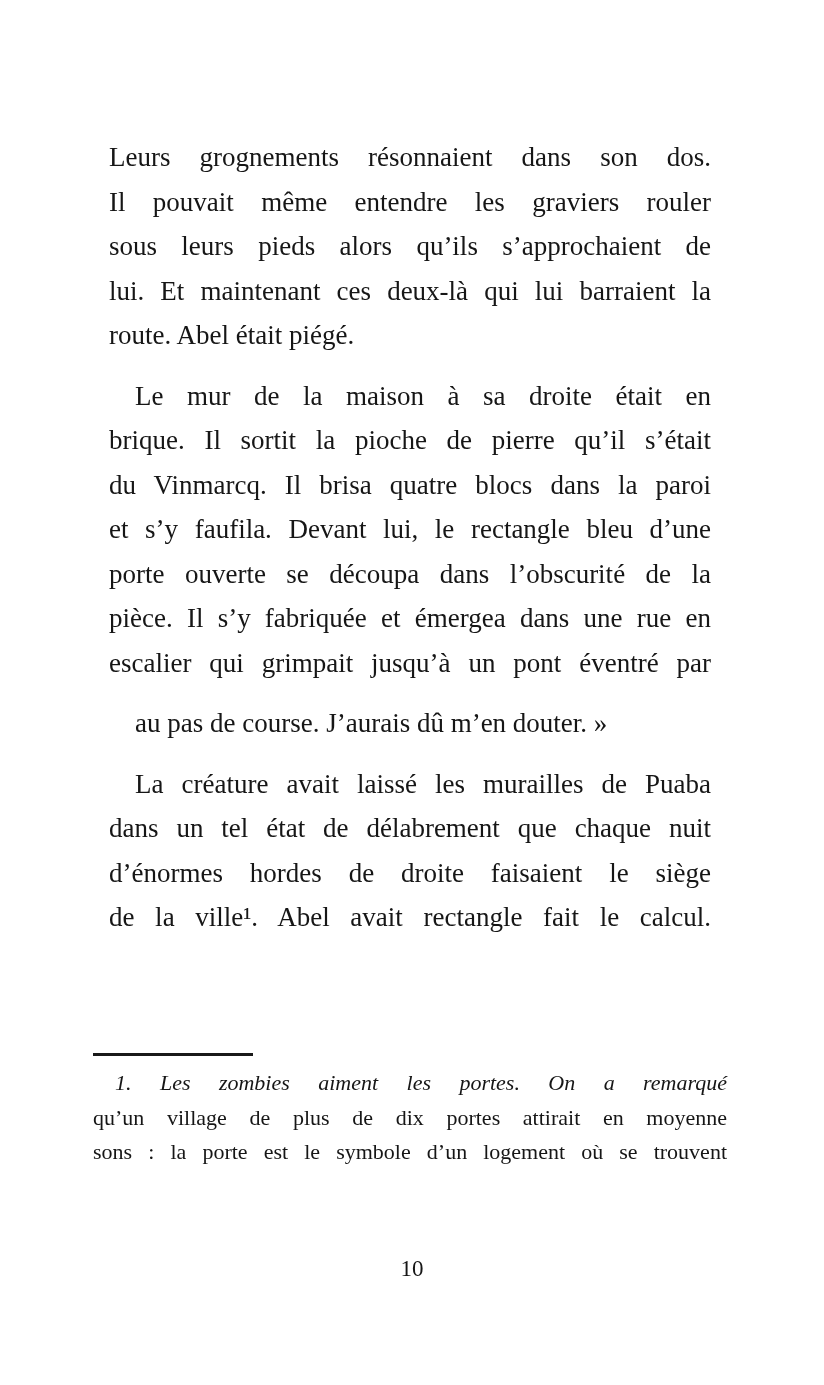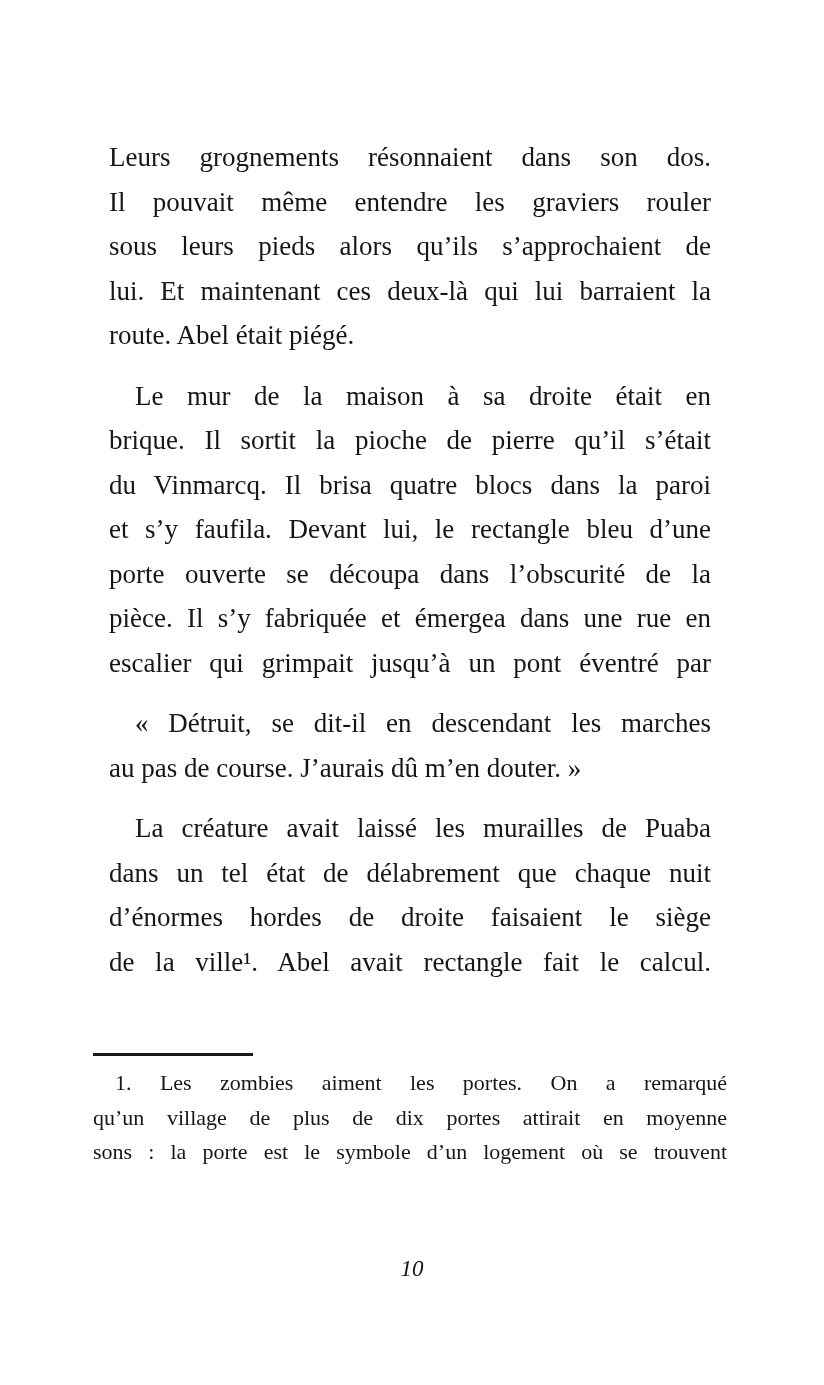--- a/index.html
+++ b/index.html
@@ -47,30 +47,30 @@
   .footnote-block {
     position: absolute;
     left: 93px;
     top: 1066px;
     width: 634px;
     font-size: 22px;
     line-height: 34.5px;
   }
   .footnote-block .line:first-child {
     text-indent: 22px;
+    font-style: italic;
   }
   .page-number {
     position: absolute;
     left: 0;
     top: 1256px;
     width: 824px;
     text-align: center;
     font-size: 23px;
     color: #161616;
-    font-style: italic;
   }
 </style>
 </head>
 <body>
 
 <div class="page">
   <main class="text-block" id="main-text">
       <div class="para">
         <div class="line">Leurs grognements résonnaient dans son dos.</div>
         <div class="line">Il pouvait même entendre les graviers rouler</div>
@@ -81,21 +81,20 @@
       <div class="para indented">
         <div class="line">Le mur de la maison à sa droite était en</div>
         <div class="line">brique. Il sortit la pioche de pierre qu’il s’était</div>
         <div class="line">du Vinmarcq. Il brisa quatre blocs dans la paroi</div>
         <div class="line">et s’y faufila. Devant lui, le rectangle bleu d’une</div>
         <div class="line">porte ouverte se découpa dans l’obscurité de la</div>
         <div class="line">pièce. Il s’y fabriquée et émergea dans une rue en</div>
         <div class="line">escalier qui grimpait jusqu’à un pont éventré par</div>
       </div>
       <div class="para indented">
-        <div class="line">« Détruit, se dit-il en descendant les marches</div>
         <div class="line endline">au pas de course. J’aurais dû m’en douter. »</div>
       </div>
       <div class="para indented">
         <div class="line">La créature avait laissé les murailles de Puaba</div>
         <div class="line">dans un tel état de délabrement que chaque nuit</div>
         <div class="line">d’énormes hordes de droite faisaient le siège</div>
         <div class="line">de la ville¹. Abel avait rectangle fait le calcul.</div>
       </div>
     </main>
   <div class="footnote-rule"></div>

